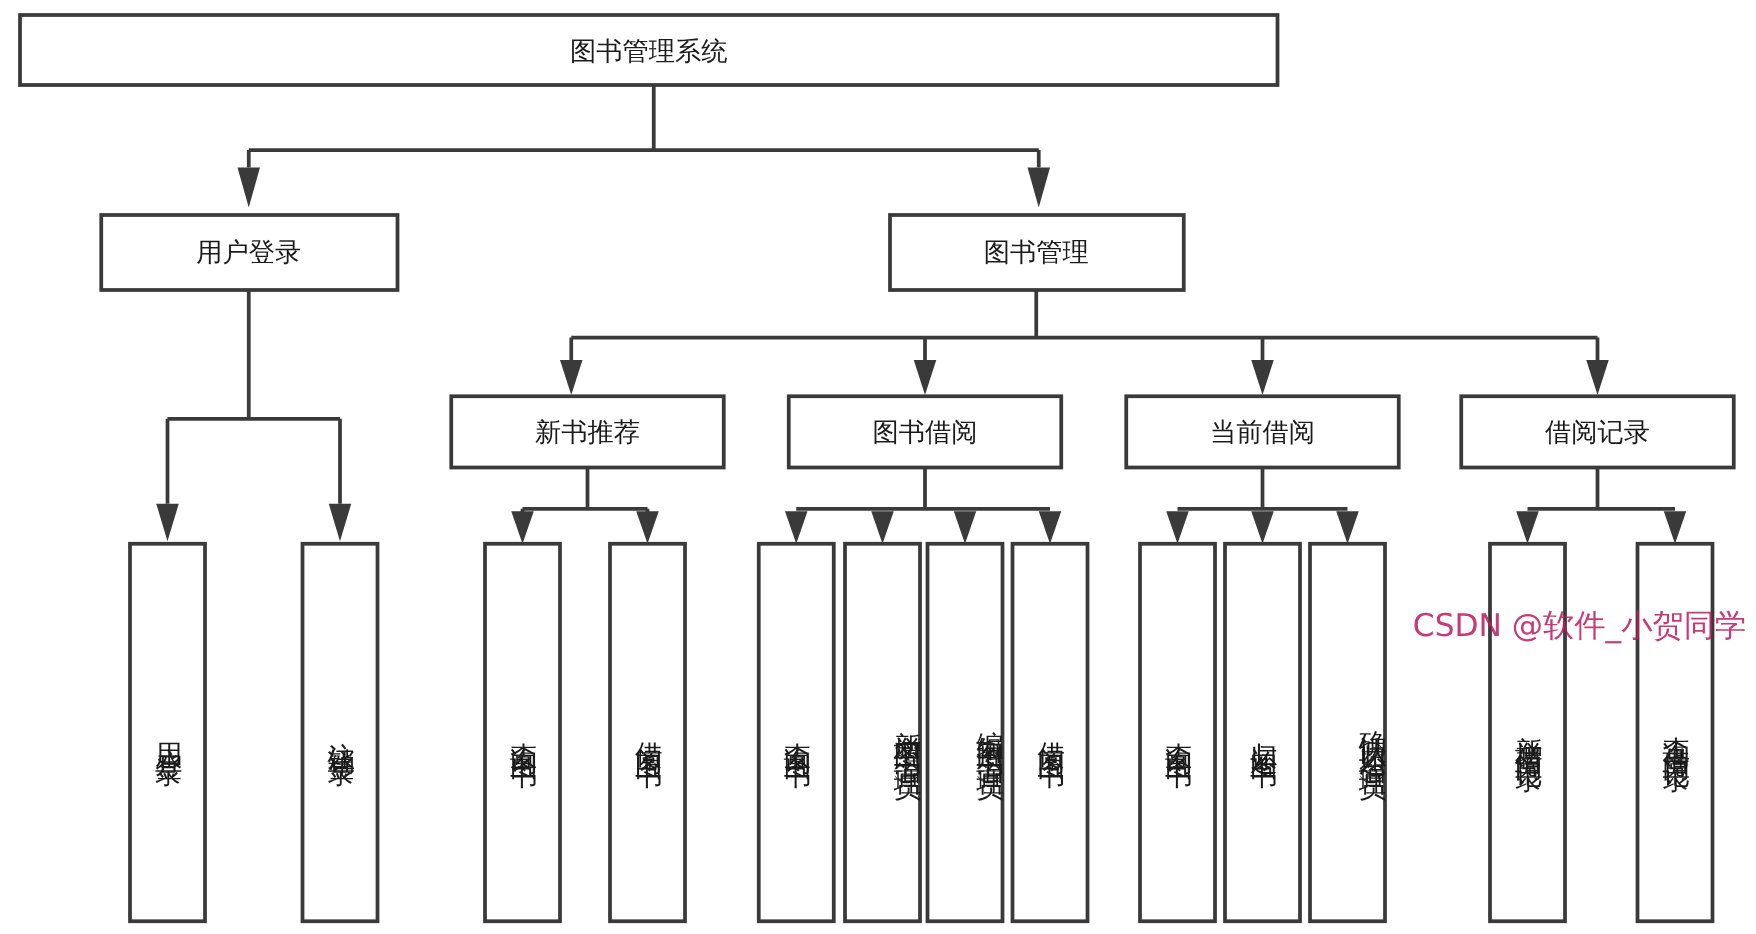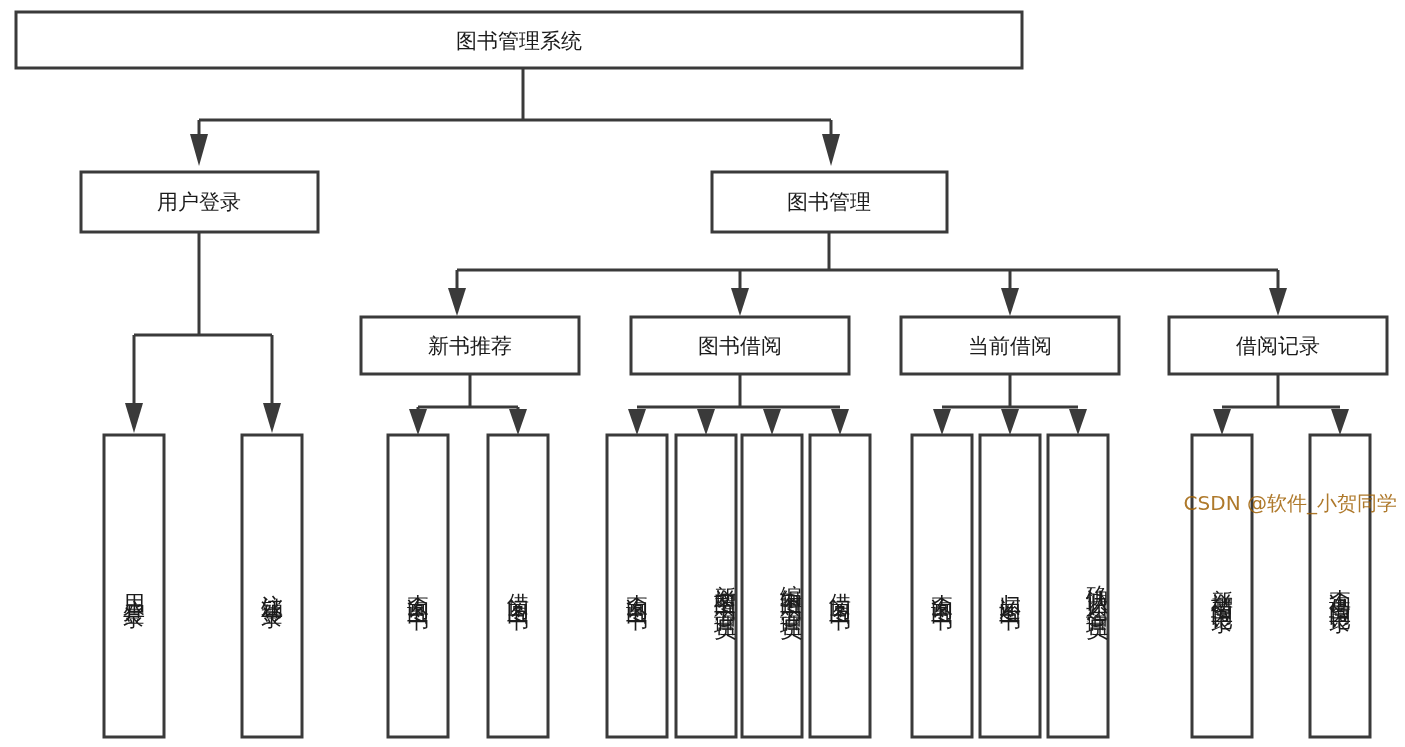--- a/index.html
+++ b/index.html
@@ -70,22 +70,22 @@
     align-items: flex-start;
     justify-content: center;
     padding-top: 2px;
     box-sizing: border-box;
   }
   #watermark {
     position: absolute;
     right: 8px;
     bottom: 6px;
     font-family: "DejaVu Sans", "Liberation Sans", sans-serif;
-    font-size: 20px;
-    color: #a16207;
+    font-size: 25px;
+    color: #be185d;
     opacity: 0.85;
     white-space: nowrap;
     pointer-events: none;
   }
 </style>
 </head>
 <body>
 
 <div id="diagram-root">
 

